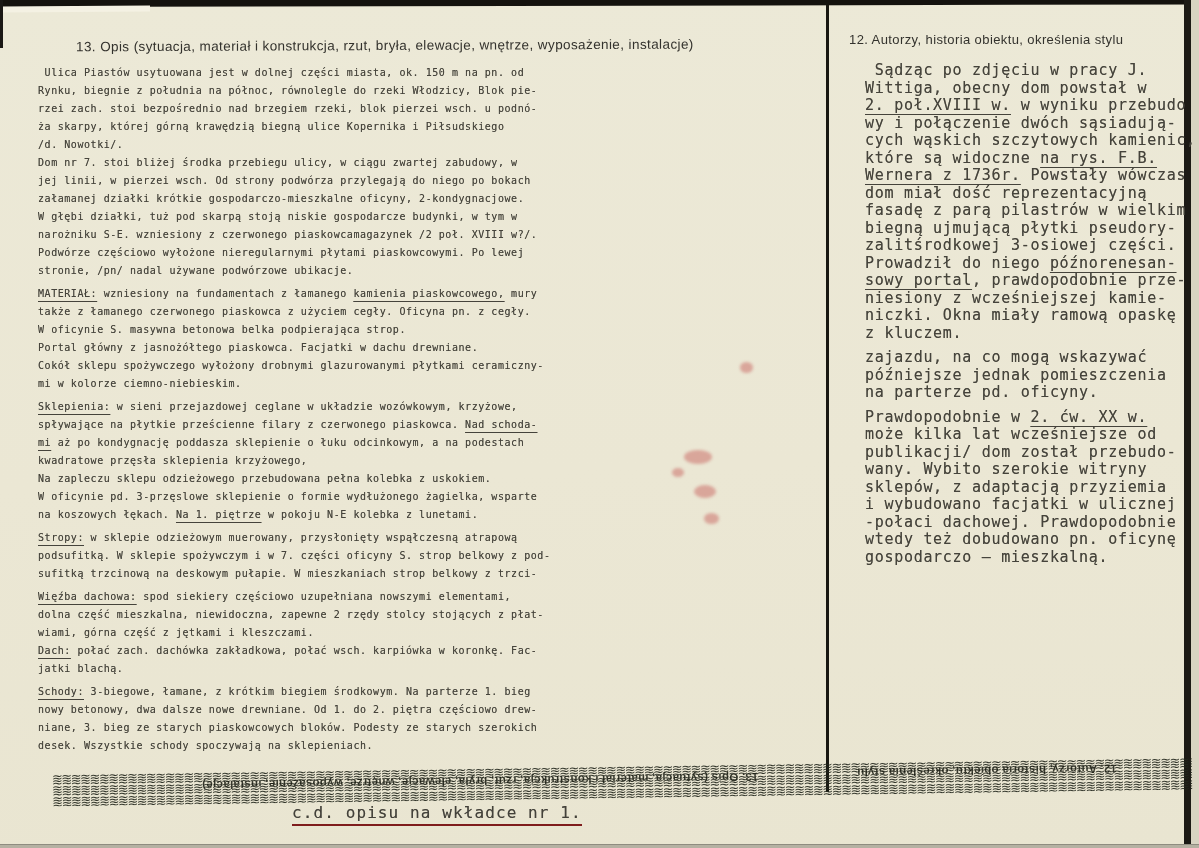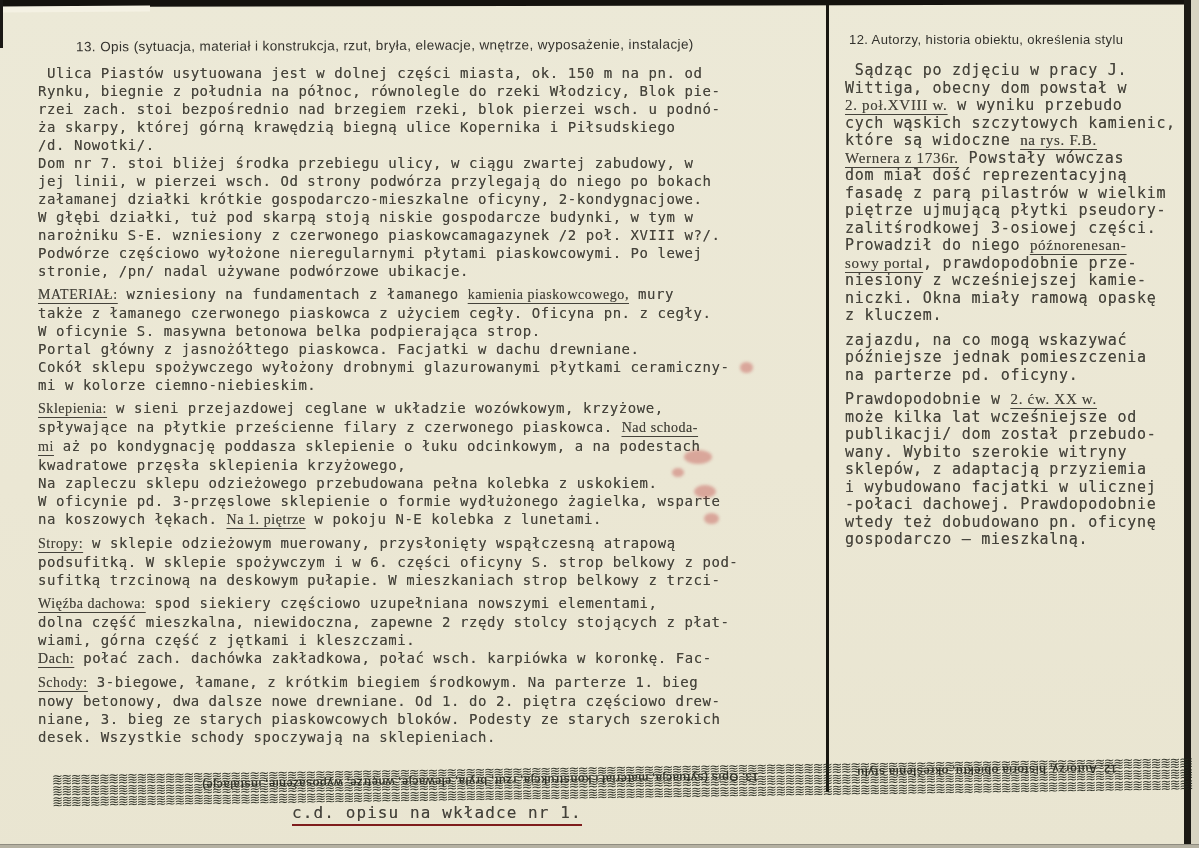--- a/index.html
+++ b/index.html
@@ -21,30 +21,30 @@
   .form-label{
     position:absolute;font-family:"Liberation Sans", sans-serif;
     color:#33322d;letter-spacing:0.4px;white-space:pre;
   }
   #label-left{left:76px;top:38px;font-size:13.5px;transform:rotate(-0.25deg);}
   #label-right{left:849px;top:32px;font-size:13px;}
 
   .typed{color:#45433b;text-shadow:0 0 0.5px rgba(60,58,50,0.55);}
   #left-column-text{
     position:absolute;left:38px;top:64px;width:790px;
-    font-size:14px;letter-spacing:0.55px;line-height:18px;
+    font-size:10px;letter-spacing:0.55px;line-height:18px;
   }
   #right-column-text{
     position:absolute;left:845px;top:62px;width:340px;
     font-size:15px;letter-spacing:0.7px;line-height:17.5px;
   }
   #left-column-text .tblock{margin-bottom:5px;}
-  #right-column-text .tblock{margin-bottom:7px;}
+  #right-column-text .tblock{margin-bottom:7px;margin-left:20px;}
   .tline{white-space:pre;}
-  .u{text-decoration:underline;text-decoration-thickness:1.4px;text-underline-offset:3.5px;font-family:Liberation Serif, serif;}
+  .u{text-decoration:underline;text-decoration-thickness:1.4px;text-underline-offset:3.5px;}
 
   
   #continuation-note{
     position:absolute;left:292px;top:803px;font-size:16px;letter-spacing:1.1px;
     color:#43413a;text-shadow:0 0 0.5px rgba(60,58,50,0.5);
     border-bottom:2px solid #7f1d1d;padding-bottom:2px;white-space:pre;
   }
 
   
   .strike-band{
@@ -109,47 +109,49 @@
       <div class="tline"><span class="u">Sklepienia:</span> w sieni przejazdowej ceglane w układzie wozówkowym, krzyżowe,</div>
       <div class="tline">spływające na płytkie prześcienne filary z czerwonego piaskowca. <span class="u">Nad schoda-</span></div>
       <div class="tline"><span class="u">mi</span> aż po kondygnację poddasza sklepienie o łuku odcinkowym, a na podestach</div>
       <div class="tline">kwadratowe przęsła sklepienia krzyżowego,</div>
       <div class="tline">Na zapleczu sklepu odzieżowego przebudowana pełna kolebka z uskokiem.</div>
       <div class="tline">W oficynie pd. 3-przęslowe sklepienie o formie wydłużonego żagielka, wsparte</div>
       <div class="tline">na koszowych łękach. <span class="u">Na 1. piętrze</span> w pokoju N-E kolebka z lunetami.</div>
     </div>
     <div class="tblock">
       <div class="tline"><span class="u">Stropy:</span> w sklepie odzieżowym muerowany, przysłonięty wspąłczesną atrapową</div>
-      <div class="tline">podsufitką. W sklepie spożywczym i w 6. części oficyny S. strop belkowy z pod-</div>
+      <div class="tline">podsufitką. W sklepie spożywczym i w 7. części oficyny S. strop belkowy z pod-</div>
       <div class="tline">sufitką trzcinową na deskowym pułapie. W mieszkaniach strop belkowy z trzci-</div>
     </div>
     <div class="tblock">
       <div class="tline"><span class="u">Więźba dachowa:</span> spod siekiery częściowo uzupełniana nowszymi elementami,</div>
       <div class="tline">dolna część mieszkalna, niewidoczna, zapewne 2 rzędy stolcy stojących z płat-</div>
       <div class="tline">wiami, górna część z jętkami i kleszczami.</div>
       <div class="tline"><span class="u">Dach:</span> połać zach. dachówka zakładkowa, połać wsch. karpiówka w koronkę. Fac-</div>
+      <div class="tline">jatki blachą.</div>
     </div>
     <div class="tblock">
       <div class="tline"><span class="u">Schody:</span> 3-biegowe, łamane, z krótkim biegiem środkowym. Na parterze 1. bieg</div>
       <div class="tline">nowy betonowy, dwa dalsze nowe drewniane. Od 1. do 2. piętra częściowo drew-</div>
       <div class="tline">niane, 3. bieg ze starych piaskowcowych bloków. Podesty ze starych szerokich</div>
       <div class="tline">desek. Wszystkie schody spoczywają na sklepieniach.</div>
     </div>
   </div>
 <div id="right-column-text" class="typed">
     <div class="tblock">
       <div class="tline"> Sądząc po zdjęciu w pracy J.</div>
       <div class="tline">Wittiga, obecny dom powstał w</div>
       <div class="tline"><span class="u">2. poł.XVIII w.</span> w wyniku przebudo</div>
+      <div class="tline">wy i połączenie dwóch sąsiadują-</div>
       <div class="tline">cych wąskich szczytowych kamienic,</div>
       <div class="tline">które są widoczne <span class="u">na rys. F.B.</span></div>
       <div class="tline"><span class="u">Wernera z 1736r.</span> Powstały wówczas</div>
       <div class="tline">dom miał dość reprezentacyjną</div>
       <div class="tline">fasadę z parą pilastrów w wielkim</div>
-      <div class="tline">piętrze ujmującą płytki pseudory-</div>
+      <div class="tline">biegną ujmującą płytki pseudory-</div>
       <div class="tline">zalitśrodkowej 3-osiowej części.</div>
       <div class="tline">Prowadził do niego <span class="u">późnorenesan-</span></div>
       <div class="tline"><span class="u">sowy portal</span>, prawdopodobnie prze-</div>
       <div class="tline">niesiony z wcześniejszej kamie-</div>
       <div class="tline">niczki. Okna miały ramową opaskę</div>
       <div class="tline">z kluczem.</div>
     </div>
     <div class="tblock">
       <div class="tline">zajazdu, na co mogą wskazywać</div>
       <div class="tline">późniejsze jednak pomieszczenia</div>

